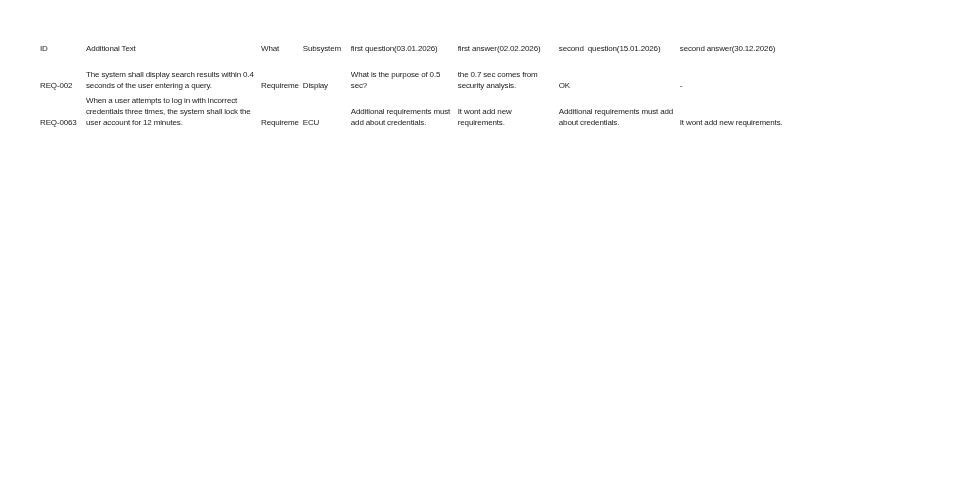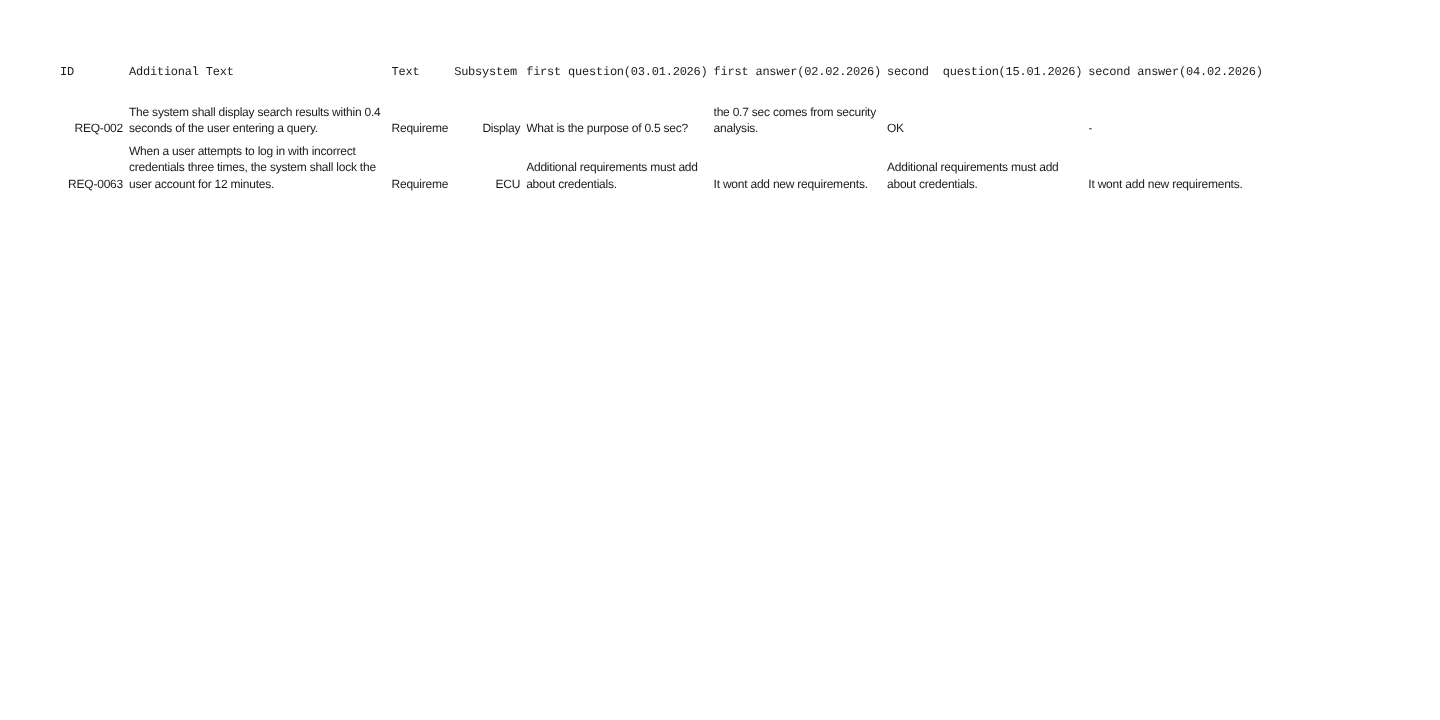--- a/index.html
+++ b/index.html
@@ -38,28 +38,26 @@
   .req-table th, .req-table td {
     vertical-align: bottom;
     text-align: left;
     font-weight: normal;
     padding: 0 4px 1px 0;
     overflow: hidden;
   }
   .req-table thead th {
     height: 12px;
     white-space: pre;
-    font-family: Liberation Mono, monospace;
   }
   .req-table tbody tr td {
     height: 36px;
   }
   .req-table td.nowrap {
     white-space: nowrap;
-    text-align: right;
   }
 </style>
 </head>
 <body>
 
 <div class="sheet">
   <table class="req-table">
     <colgroup>
       <col class="c-id">
       <col class="c-reqtext">
@@ -67,26 +65,26 @@
       <col class="c-subsystem">
       <col class="c-q1">
       <col class="c-a1">
       <col class="c-q2">
       <col class="c-a2">
     </colgroup>
     <thead>
       <tr>
         <th>ID</th>
         <th>Additional Text</th>
-        <th>Text</th>
+        <th>What</th>
         <th>Subsystem</th>
         <th>first question(03.01.2026)</th>
         <th>first answer(02.02.2026)</th>
         <th>second  question(15.01.2026)</th>
-        <th>second answer(04.02.2026)</th>
+        <th>second answer(30.12.2026)</th>
       </tr>
     </thead>
     <tbody>
       <tr>
         <td class="nowrap">REQ-002</td>
         <td>The system shall display search results within 0.4 seconds of the user entering a query.</td>
         <td class="nowrap">Requireme</td>
         <td class="nowrap">Display</td>
         <td>What is the purpose of 0.5 sec?</td>
         <td>the 0.7 sec comes from security analysis.</td>

